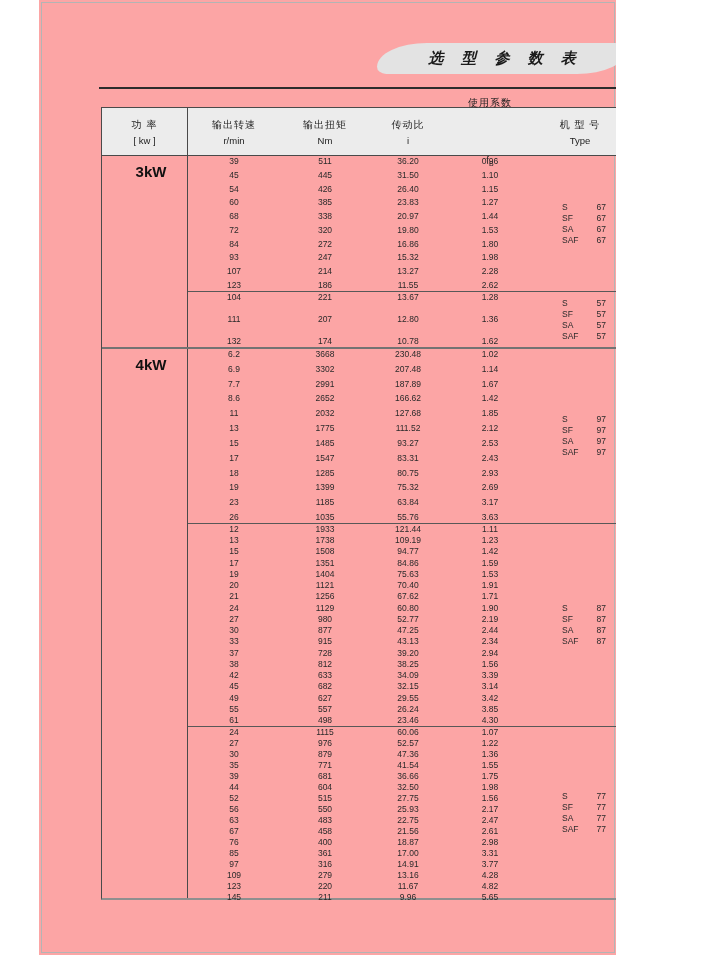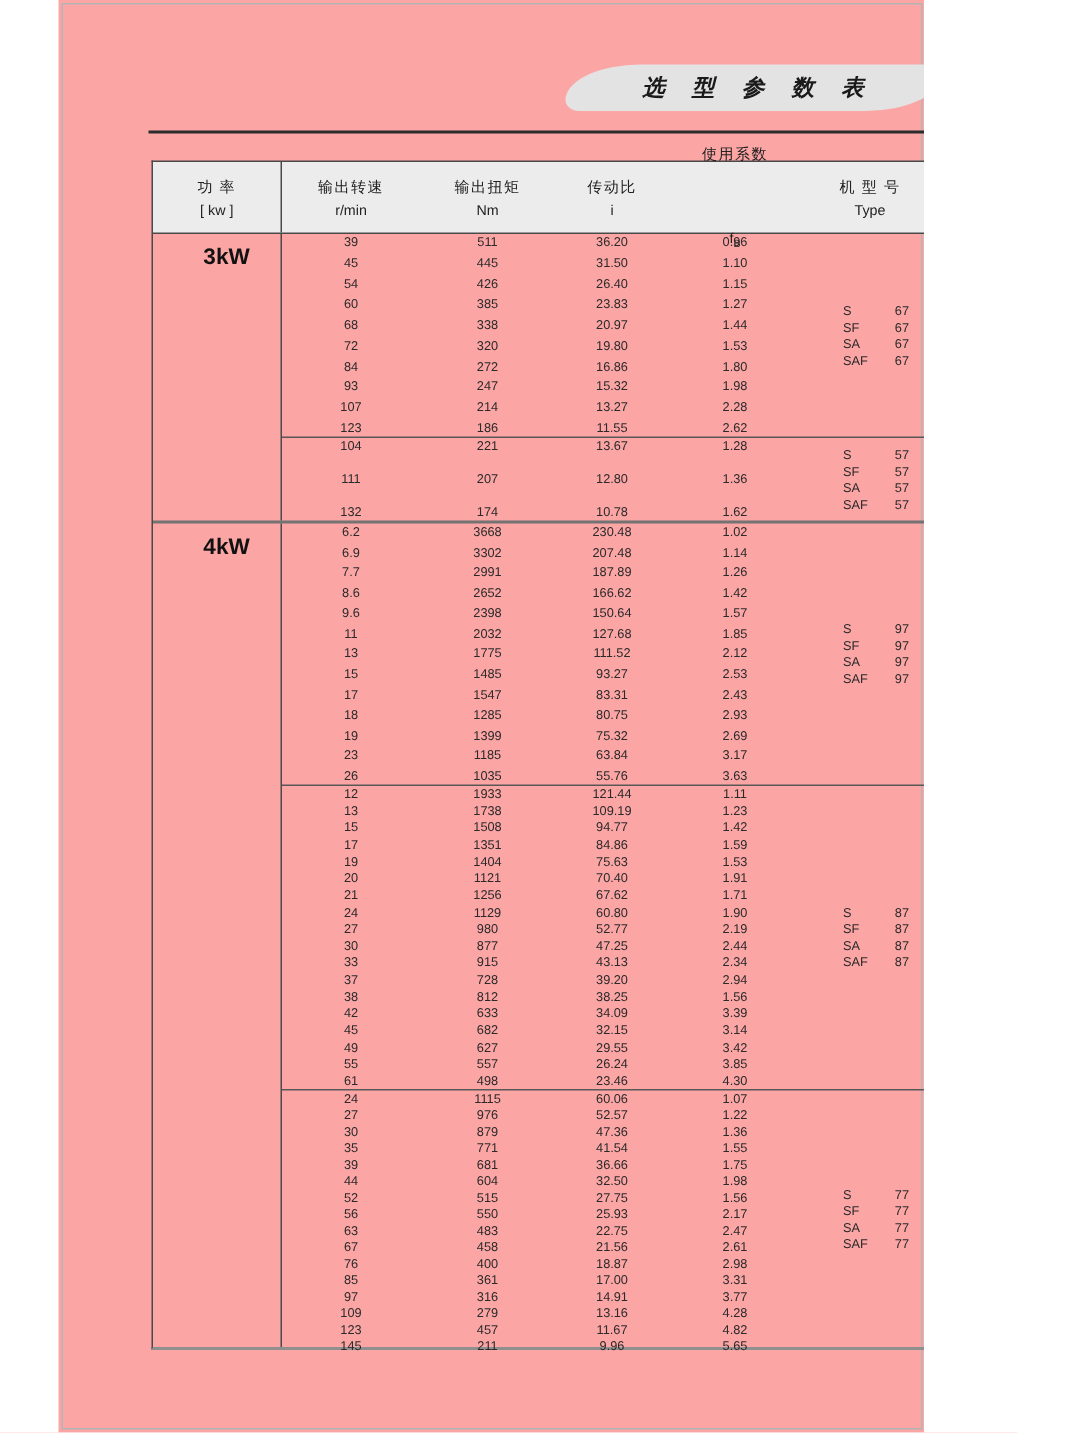--- a/index.html
+++ b/index.html
@@ -287,35 +287,29 @@
                 <div class="row">
                   <div class="cell">6.9</div>
                   <div class="cell">3302</div>
                   <div class="cell">207.48</div>
                   <div class="cell">1.14</div>
                 </div>
                 <div class="row">
                   <div class="cell">7.7</div>
                   <div class="cell">2991</div>
                   <div class="cell">187.89</div>
-                  <div class="cell">1.26</div>
+                  <div class="cell">1.67</div>
                 </div>
                 <div class="row">
                   <div class="cell">8.6</div>
                   <div class="cell">2652</div>
                   <div class="cell">166.62</div>
                   <div class="cell">1.42</div>
                 </div>
                 <div class="row">
-                  <div class="cell">9.6</div>
-                  <div class="cell">2398</div>
-                  <div class="cell">150.64</div>
-                  <div class="cell">1.57</div>
-                </div>
-                <div class="row">
                   <div class="cell">11</div>
                   <div class="cell">2032</div>
                   <div class="cell">127.68</div>
                   <div class="cell">1.85</div>
                 </div>
                 <div class="row">
                   <div class="cell">13</div>
                   <div class="cell">1775</div>
                   <div class="cell">111.52</div>
                   <div class="cell">2.12</div>
@@ -611,21 +605,21 @@
                   <div class="cell">3.77</div>
                 </div>
                 <div class="row">
                   <div class="cell">109</div>
                   <div class="cell">279</div>
                   <div class="cell">13.16</div>
                   <div class="cell">4.28</div>
                 </div>
                 <div class="row">
                   <div class="cell">123</div>
-                  <div class="cell">457</div>
+                  <div class="cell">220</div>
                   <div class="cell">11.67</div>
                   <div class="cell">4.82</div>
                 </div>
                 <div class="row">
                   <div class="cell">145</div>
                   <div class="cell">211</div>
                   <div class="cell">9.96</div>
                   <div class="cell">5.65</div>
                 </div>
               </div>

